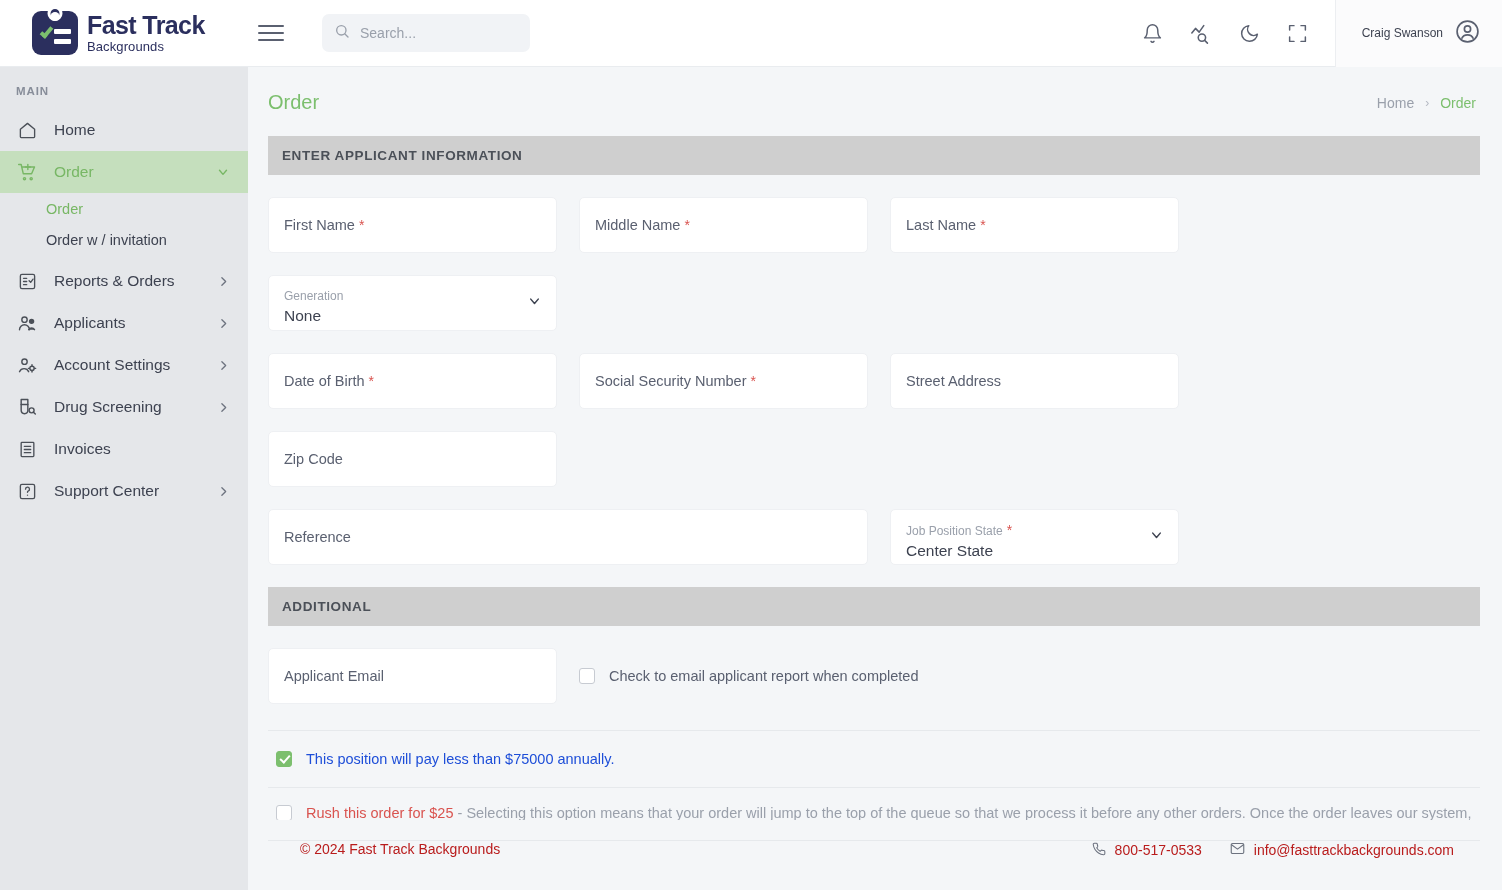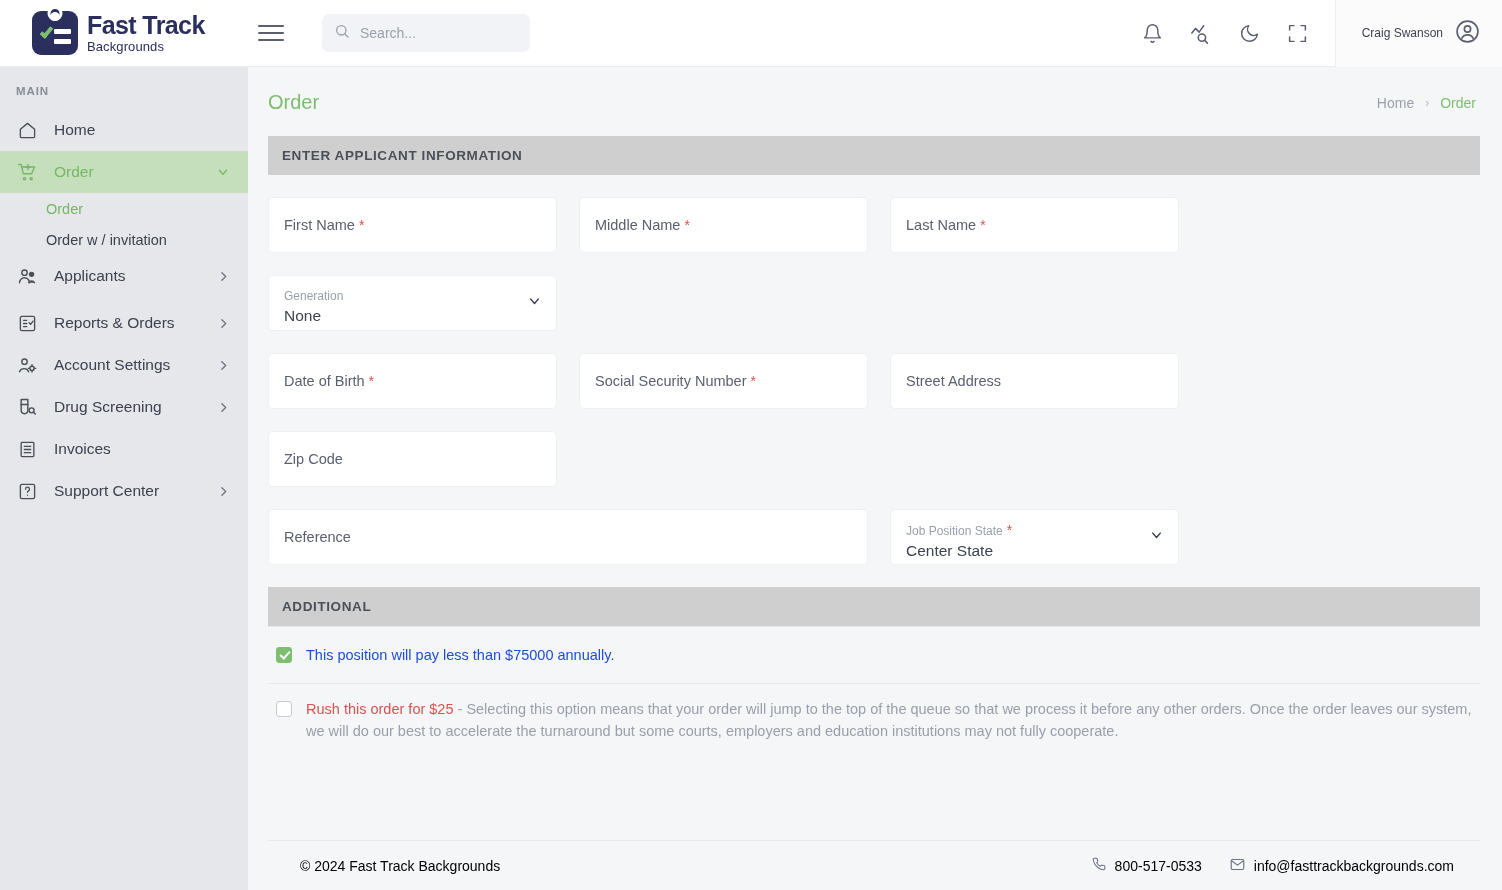--- a/index.html
+++ b/index.html
@@ -157,22 +157,22 @@
 
   .pay-row { display: flex; align-items: center; padding: 20px 0 20px 8px; }
   .pay-row .cb-label { color: #1d4ed8; }
 
   .rush-row { display: flex; align-items: flex-start; padding: 14px 0 16px 8px; }
   .rush-text { margin-left: 14px; font-size: 14.5px; line-height: 1.52; color: #9aa0ab; max-width: 1190px; }
   .rush-text .rush-red { color: #d9534f; }
 
   .footer {
     height: 50px; min-height: 50px; border-top: 1px solid #e6e9ec;
-    display: flex; align-items: center; justify-content: space-between;
-    padding: 0 26px 0 32px; font-size: 14px; color: #000000;
+    display: flex; align-items: flex-start; justify-content: space-between;
+    padding: 0 26px 0 32px; font-size: 14px; color: #b91c1c;
     background: #f4f6f8; margin: 20px 22px 0 20px;
   }
   .foot-right { display: flex; align-items: center; gap: 28px; }
   .foot-item { display: flex; align-items: center; gap: 9px; }
 </style>
 </head>
 <body>
 
 <div class="app">
 
@@ -284,48 +284,48 @@
 
       <div class="subnav">
         <div class="sub-item active">
           <span>Order</span>
         </div>
         <div class="sub-item">
           <span>Order w / invitation</span>
         </div>
       </div>
 
-      <div class="nav-item">
-        <span class="ico">
-          <svg width="20" height="20" viewBox="0 0 24 24" fill="none" stroke="#4b5058" stroke-width="1.7" stroke-linecap="round" stroke-linejoin="round">
-              <circle cx="9" cy="8" r="3.2"></circle>
-              <path d="M3 20a6 6 0 0 1 12 0"></path>
-              <circle cx="17.5" cy="10" r="2.4" fill="#4b5058"></circle>
-              <path d="M14 20a4 4 0 0 1 7 0" fill="#4b5058"></path>
-            </svg>
-        </span>
-        <span class="label">Applicants</span>
-        <span class="chev">
-          <svg width="13" height="13" viewBox="0 0 24 24" fill="none" stroke="#6d737f" stroke-width="2.4" stroke-linecap="round" stroke-linejoin="round">
-              <polyline points="9,5 16,12 9,19"></polyline>
-            </svg>
-        </span>
-      </div>
-
       <div class="nav-item" style="margin-top:5px">
         <span class="ico">
           <svg width="19" height="19" viewBox="0 0 24 24" fill="none" stroke="#4b5058" stroke-width="1.7" stroke-linecap="round" stroke-linejoin="round">
               <rect x="3" y="3" width="18" height="18" rx="2"></rect>
               <line x1="7" y1="8" x2="11" y2="8"></line>
               <line x1="7" y1="12" x2="11" y2="12"></line>
               <line x1="7" y1="16" x2="11" y2="16"></line>
               <polyline points="14,11 16,13 19,9"></polyline>
             </svg>
         </span>
         <span class="label">Reports &amp; Orders</span>
+        <span class="chev">
+          <svg width="13" height="13" viewBox="0 0 24 24" fill="none" stroke="#6d737f" stroke-width="2.4" stroke-linecap="round" stroke-linejoin="round">
+              <polyline points="9,5 16,12 9,19"></polyline>
+            </svg>
+        </span>
+      </div>
+
+      <div class="nav-item">
+        <span class="ico">
+          <svg width="20" height="20" viewBox="0 0 24 24" fill="none" stroke="#4b5058" stroke-width="1.7" stroke-linecap="round" stroke-linejoin="round">
+              <circle cx="9" cy="8" r="3.2"></circle>
+              <path d="M3 20a6 6 0 0 1 12 0"></path>
+              <circle cx="17.5" cy="10" r="2.4" fill="#4b5058"></circle>
+              <path d="M14 20a4 4 0 0 1 7 0" fill="#4b5058"></path>
+            </svg>
+        </span>
+        <span class="label">Applicants</span>
         <span class="chev">
           <svg width="13" height="13" viewBox="0 0 24 24" fill="none" stroke="#6d737f" stroke-width="2.4" stroke-linecap="round" stroke-linejoin="round">
               <polyline points="9,5 16,12 9,19"></polyline>
             </svg>
         </span>
       </div>
 
       <div class="nav-item">
         <span class="ico">
           <svg width="20" height="20" viewBox="0 0 24 24" fill="none" stroke="#4b5058" stroke-width="1.7" stroke-linecap="round" stroke-linejoin="round">
@@ -454,20 +454,29 @@
               <svg width="15" height="15" viewBox="0 0 24 24" fill="none" stroke="#3d4250" stroke-width="2.4" stroke-linecap="round" stroke-linejoin="round">
                   <polyline points="6,9 12,16 18,9"></polyline>
                 </svg>
             </span>
           </div>
         </div>
 
         <div style="height:22px"></div>
         <div class="sec-head">ADDITIONAL</div>
 
+        <div class="addl-row">
+          <div class="field w1">
+            <span class="ph">Applicant Email</span>
+          </div>
+          <div style="display:flex;align-items:center;margin-left:22px">
+            <span class="cb"></span>
+            <span class="cb-label">Check to email applicant report when completed</span>
+          </div>
+        </div>
 
         <div class="divider"></div>
 
         <div class="pay-row">
           <span class="cb checked"></span>
           <span class="cb-label">This position will pay less than $75000 annually.</span>
         </div>
 
         <div class="divider"></div>
 

